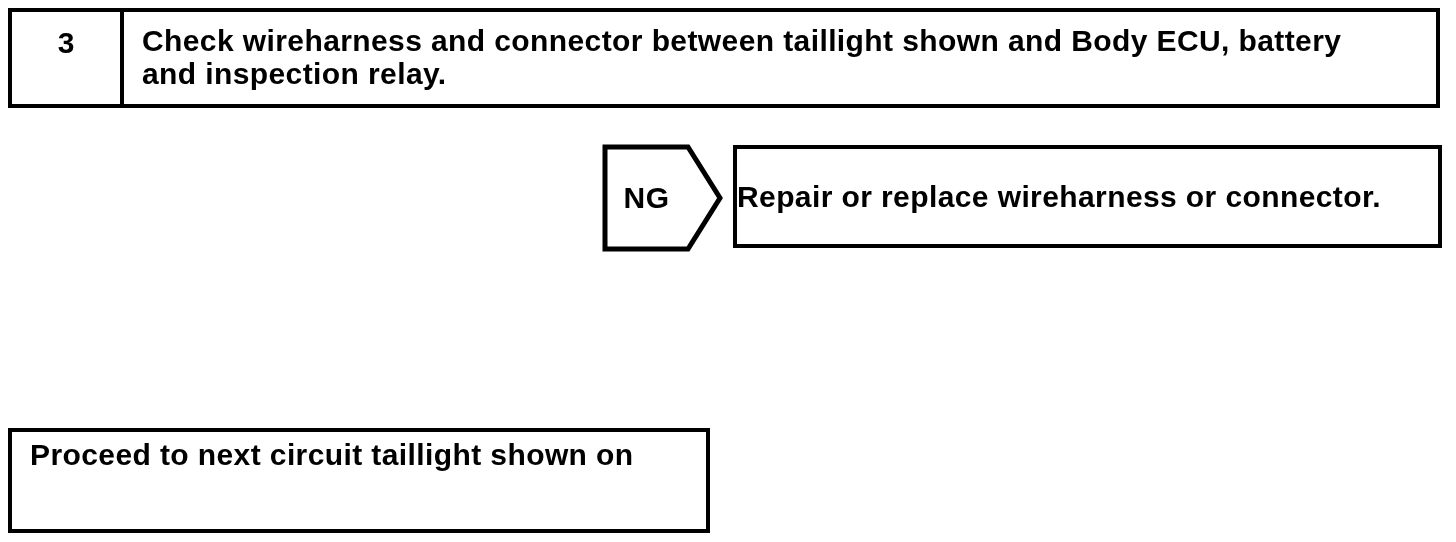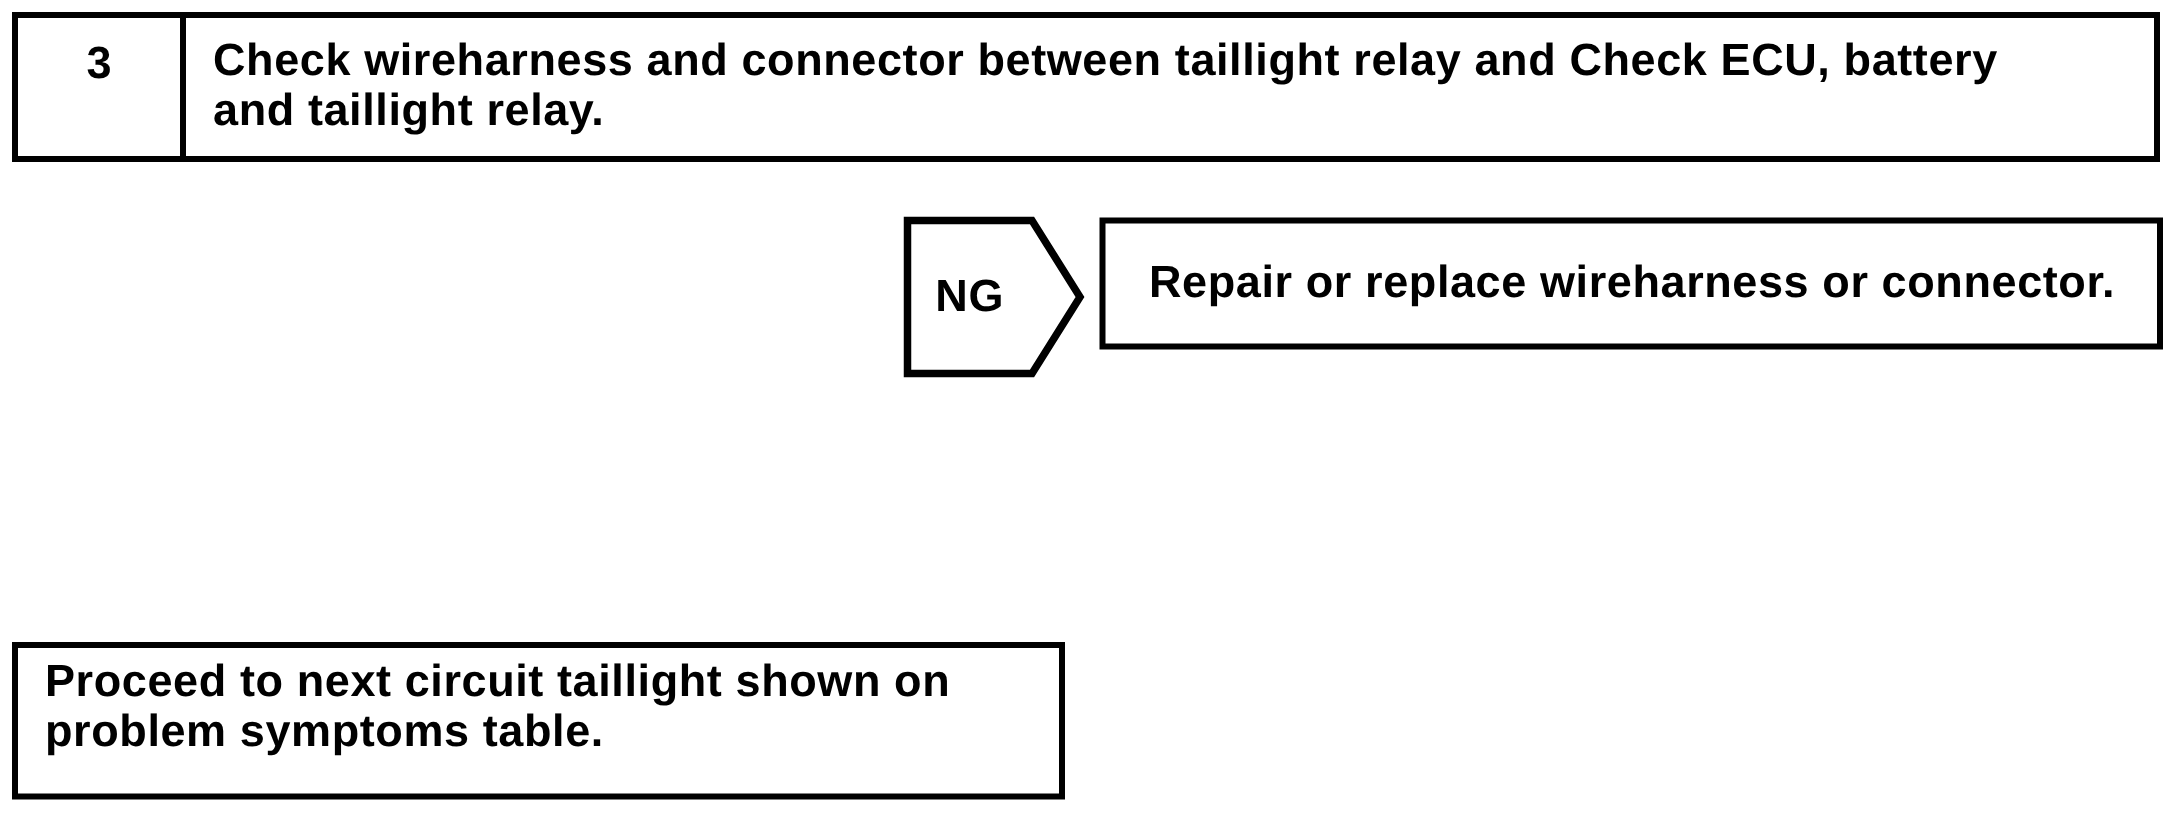--- a/index.html
+++ b/index.html
@@ -60,24 +60,24 @@
     font-size: 30px;
     letter-spacing: 0.5px;
   }
   .ng-connector { left: 601px; top: 143px; width: 124px; height: 110px; }
   .ng-connector .shape-label { left: 0; top: 0; width: 91px; height: 110px; }
   .ok-connector { left: 5px; top: 263px; width: 140px; height: 114px; }
   .ok-connector .shape-label { left: 0; top: 0; width: 140px; height: 90px; }
   
   .repair-box {
     left: 733px; top: 145px;
-    width: 709px; height: 88px;
+    width: 709px; height: 103px;
     display: flex;
     align-items: center;
-    padding-left: 29px;
+    padding-left: 0;
     font-size: 30px;
     letter-spacing: 0.4px;
     white-space: nowrap;
   }
   .proceed-box {
     left: 8px; top: 428px;
     width: 702px; height: 105px;
     padding: 6px 0 0 18px;
     font-size: 30px;
     line-height: 33px;
@@ -85,35 +85,34 @@
   }
 </style>
 </head>
 <body>
 
 <div class="canvas">
 
   <div class="box step-box">
     <div class="step-num">3</div>
     <div class="step-text">
-      <span class="line">Check wireharness and connector between taillight relay and Check ECU, battery</span>
-      <span class="line">and taillight relay.</span>
+      <span class="line">Check wireharness and connector between taillight shown and Body ECU, battery</span>
+      <span class="line">and inspection relay.</span>
     </div>
   </div>
 
   <div class="connector ng-connector">
     <svg width="124" height="110" viewBox="0 0 124 110">
       <polygon points="4,4 87,4 119,55 87,106 4,106" fill="#ffffff" stroke="#000000" stroke-width="5" stroke-linejoin="miter"></polygon>
     </svg>
     <span class="shape-label">NG</span>
   </div>
 
   <div class="box repair-box">
     <span>Repair or replace wireharness or connector.</span>
   </div>
 
 
   <div class="box proceed-box">
     <span class="line">Proceed to next circuit taillight shown on</span>
-    <span class="line">problem symptoms table.</span>
   </div>
 
 </div>
 
 </body></html>

